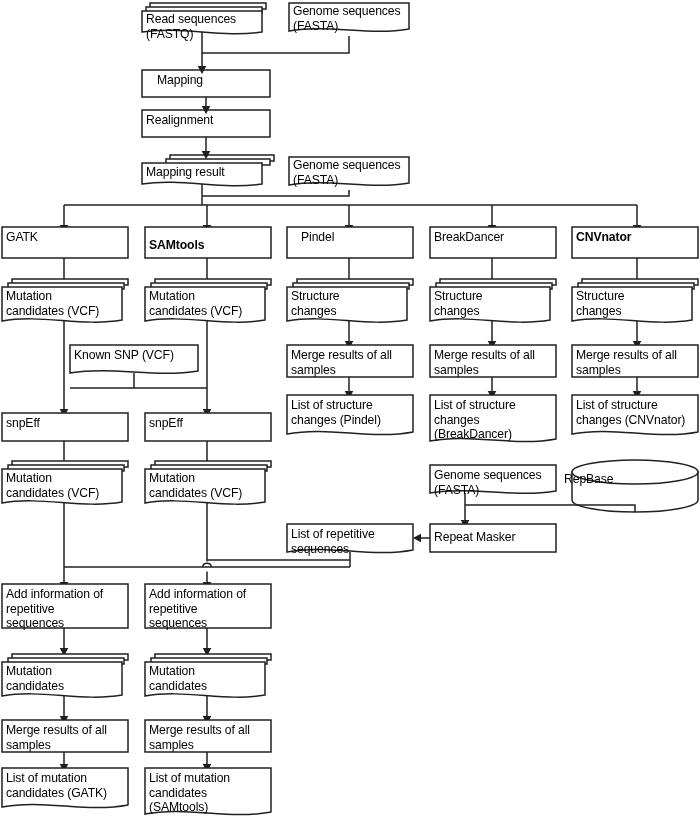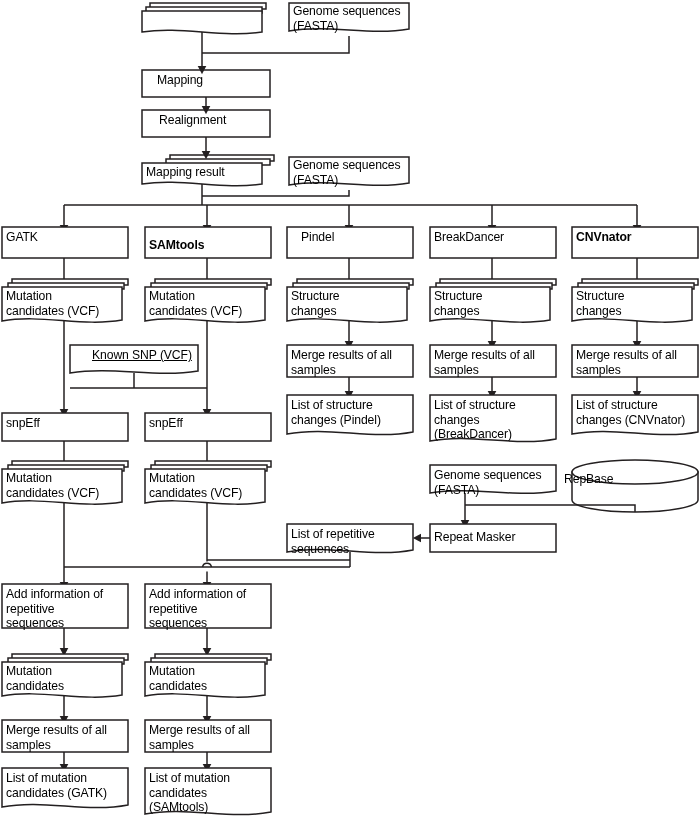--- a/index.html
+++ b/index.html
@@ -168,24 +168,26 @@
       <rect x="145" y="720" width="126" height="32"></rect>
 
       <path d="M64,752 V768" fill="none" marker-end="url(#ah)"></path>
       <path d="M207,752 V768" fill="none" marker-end="url(#ah)"></path>
 
       <path d="M2,768 h126 v37 c-42,8 -84,-6 -126,2 z"></path>
       <path d="M145,768 h126 v44 c-42,8 -84,-6 -126,2 z"></path>
     </g>
   </svg>
 
+  <div class="lbl" style="left:146px;top:12px;width:118px;">Read sequences
+(FASTQ)</div>
   <div class="lbl" style="left:293px;top:4px;width:118px;">Genome sequences
 (FASTA)</div>
   <div class="lbl" style="left:146px;top:73px;width:122px;margin-left:11px;">Mapping</div>
-  <div class="lbl" style="left:146px;top:113px;width:122px;margin-left:13px;">Realignment</div>
+  <div class="lbl" style="left:146px;top:113px;width:122px;">Realignment</div>
   <div class="lbl" style="left:146px;top:165px;width:118px;">Mapping result</div>
   <div class="lbl" style="left:293px;top:158px;width:118px;">Genome sequences
 (FASTA)</div>
 
   <div class="lbl" style="left:6px;top:230px;width:120px;">GATK</div>
   <div class="lbl" style="left:149px;top:238px;width:120px;font-weight:bold;">SAMtools</div>
   <div class="lbl" style="left:291px;top:230px;width:120px;margin-left:10px;">Pindel</div>
   <div class="lbl" style="left:434px;top:230px;width:120px;">BreakDancer</div>
   <div class="lbl" style="left:576px;top:230px;width:120px;font-weight:bold;">CNVnator</div>
 
@@ -193,21 +195,21 @@
 candidates (VCF)</div>
   <div class="lbl" style="left:149px;top:289px;width:120px;">Mutation
 candidates (VCF)</div>
   <div class="lbl" style="left:291px;top:289px;width:120px;">Structure
 changes</div>
   <div class="lbl" style="left:434px;top:289px;width:120px;">Structure
 changes</div>
   <div class="lbl" style="left:576px;top:289px;width:120px;">Structure
 changes</div>
 
-  <div class="lbl" style="left:92px;top:348px;width:126px;text-decoration:underline;">Known SNP (VCF)</div>
+  <div class="lbl" style="left:74px;top:348px;width:126px;">Known SNP (VCF)</div>
 
   <div class="lbl" style="left:291px;top:348px;width:122px;">Merge results of all
 samples</div>
   <div class="lbl" style="left:434px;top:348px;width:122px;">Merge results of all
 samples</div>
   <div class="lbl" style="left:576px;top:348px;width:122px;">Merge results of all
 samples</div>
 
   <div class="lbl" style="left:291px;top:398px;width:124px;">List of structure
 changes (Pindel)</div>

